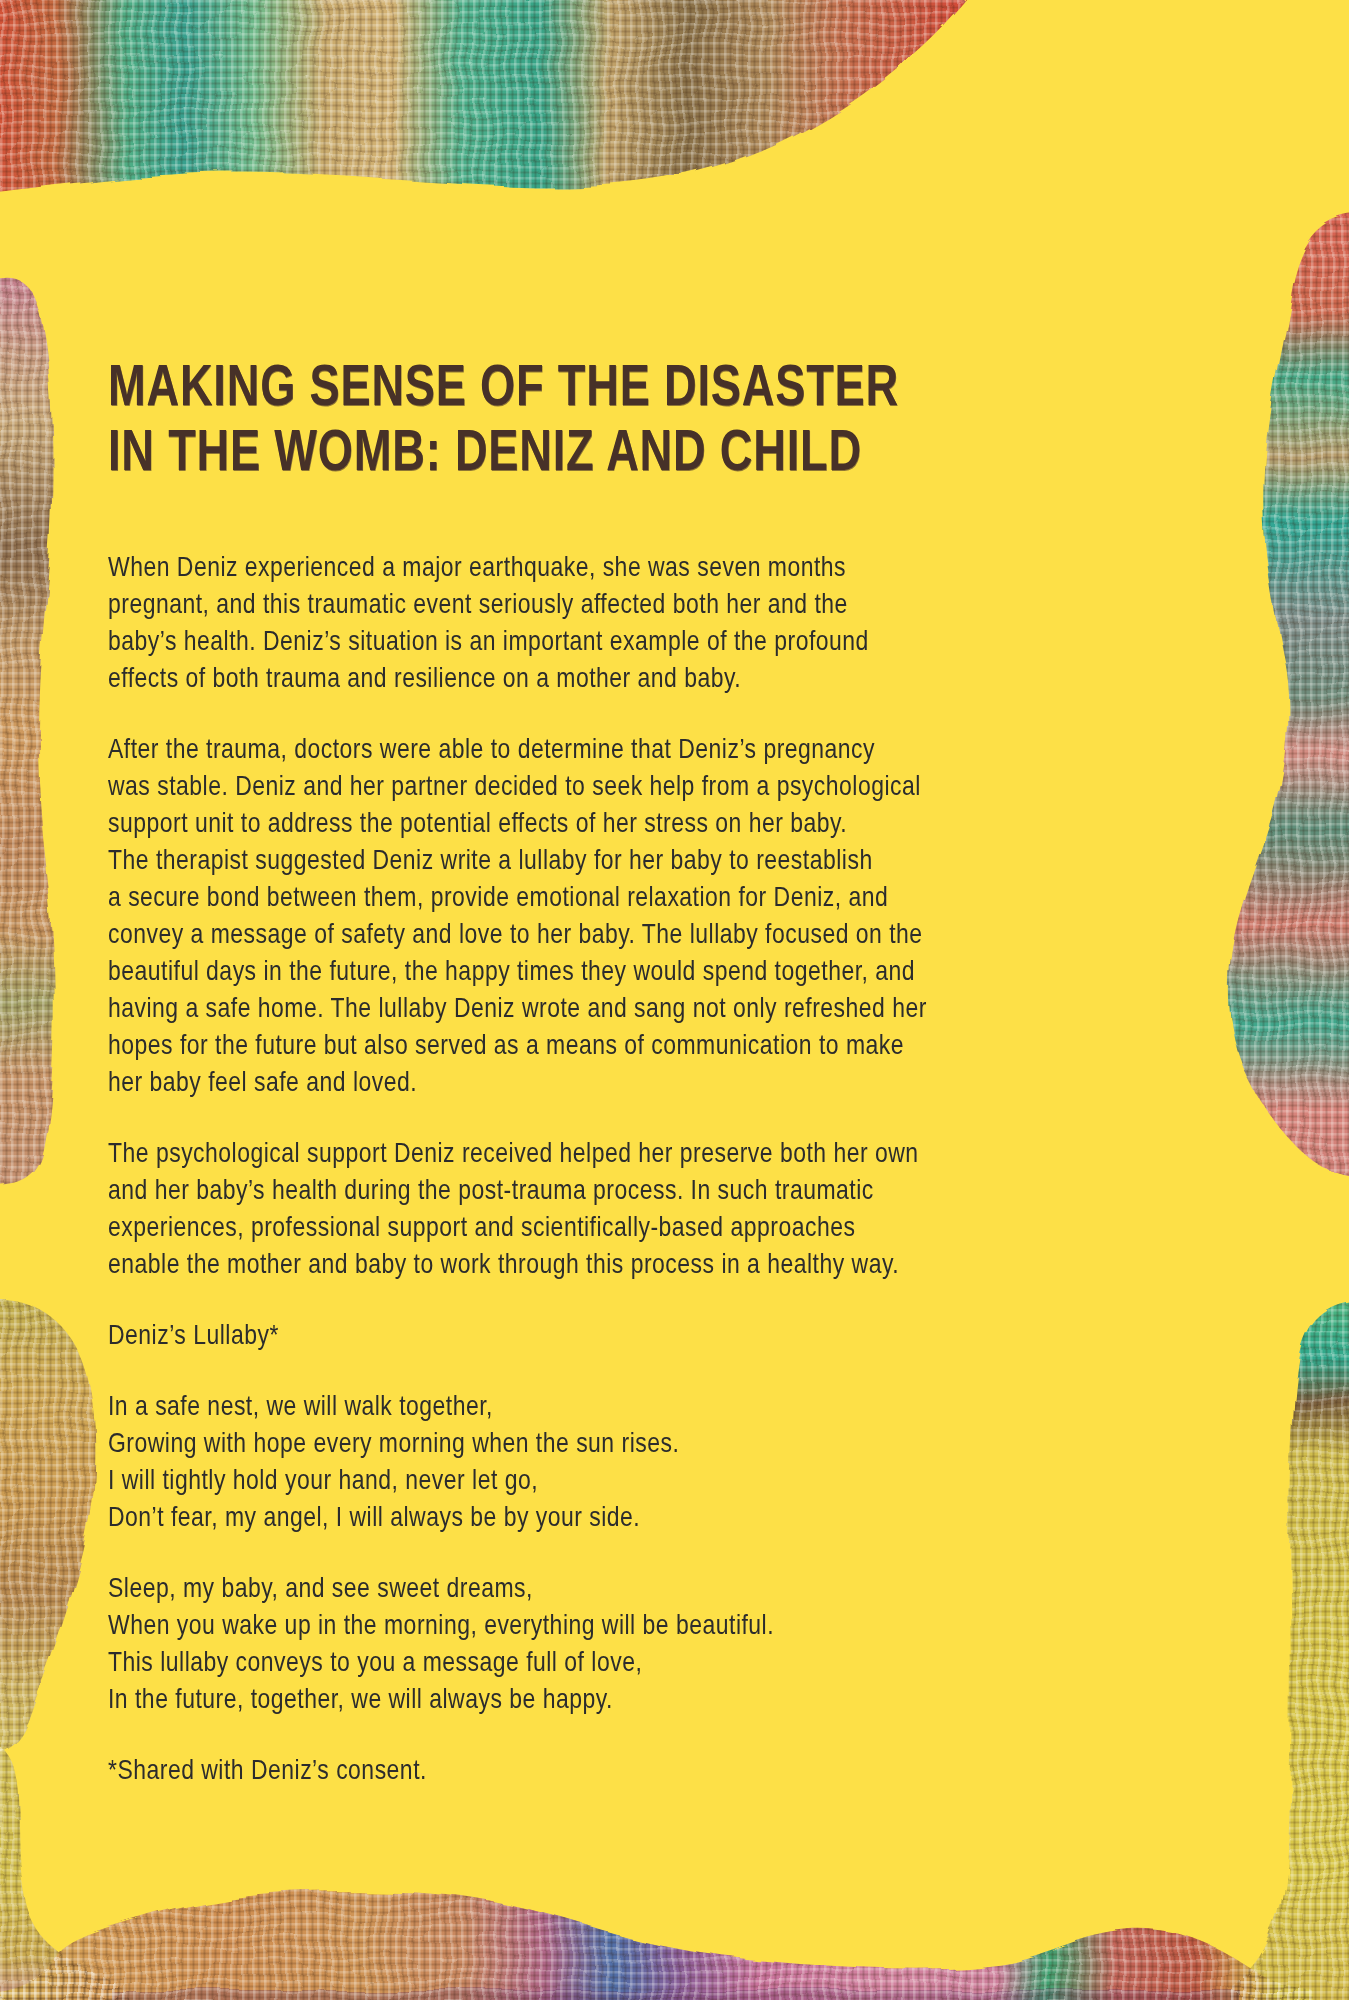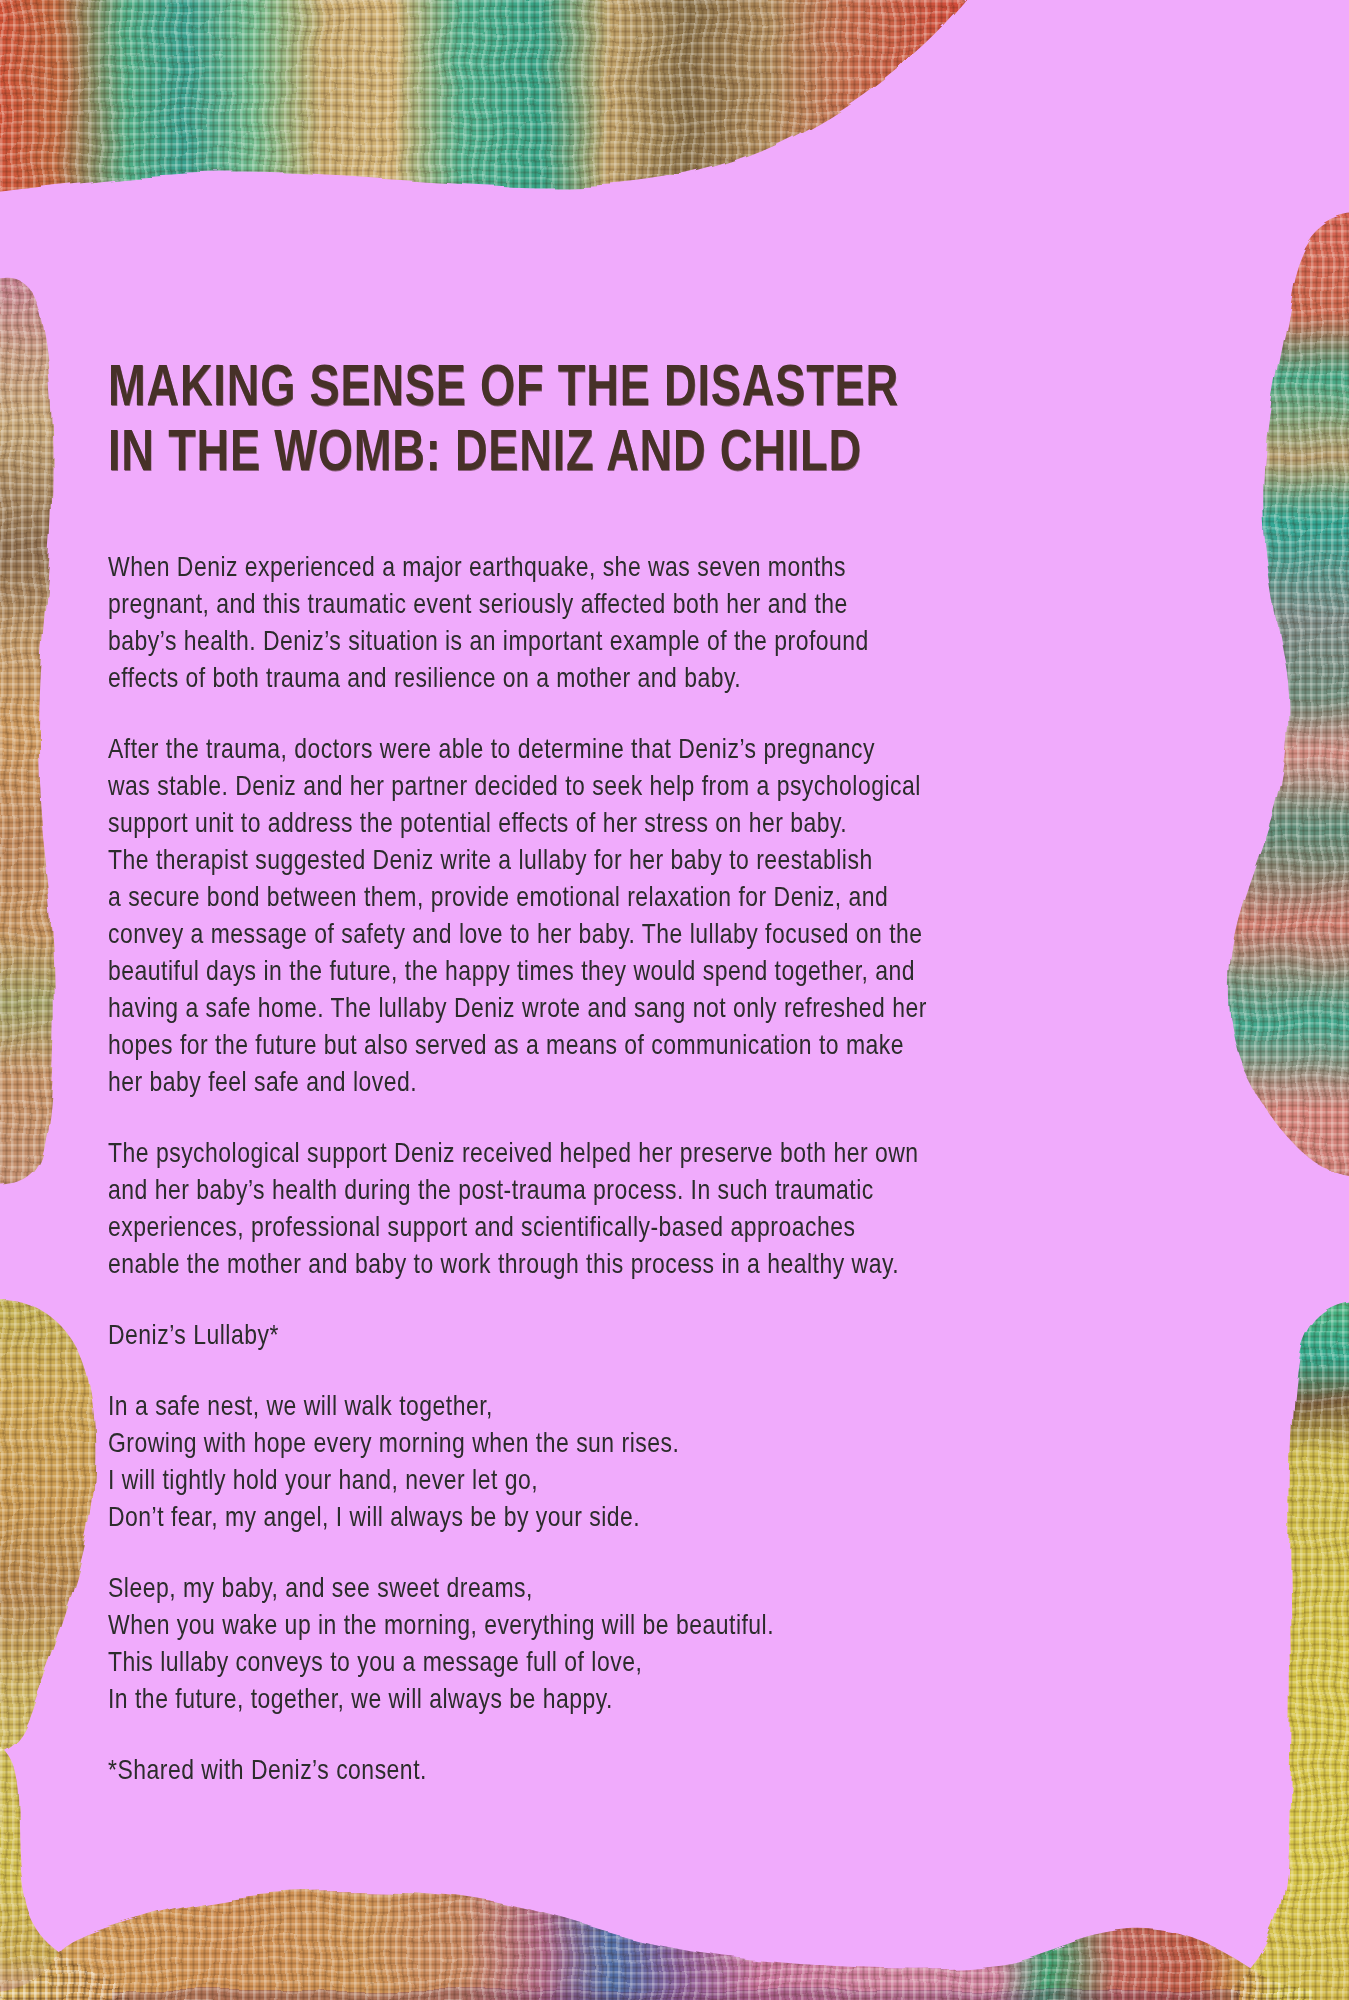--- a/index.html
+++ b/index.html
@@ -1,20 +1,20 @@
 <!DOCTYPE html>
 <html style="--title-color: #473128; --body-color: #2c2c2c;"><head>
 <meta charset="utf-8">
 <style>
   html, body { margin: 0; padding: 0; background: #ffffff; }
   .page {
     position: relative;
     width: 1349px;
     height: 2000px;
-    background: #f0abfc;
+    background: #fde047;
     overflow: hidden;
     font-family: "Liberation Sans", sans-serif;
   }
   .fabric {
     position: absolute;
     inset: 0;
     width: 1349px;
     height: 2000px;
     display: block;
   }

